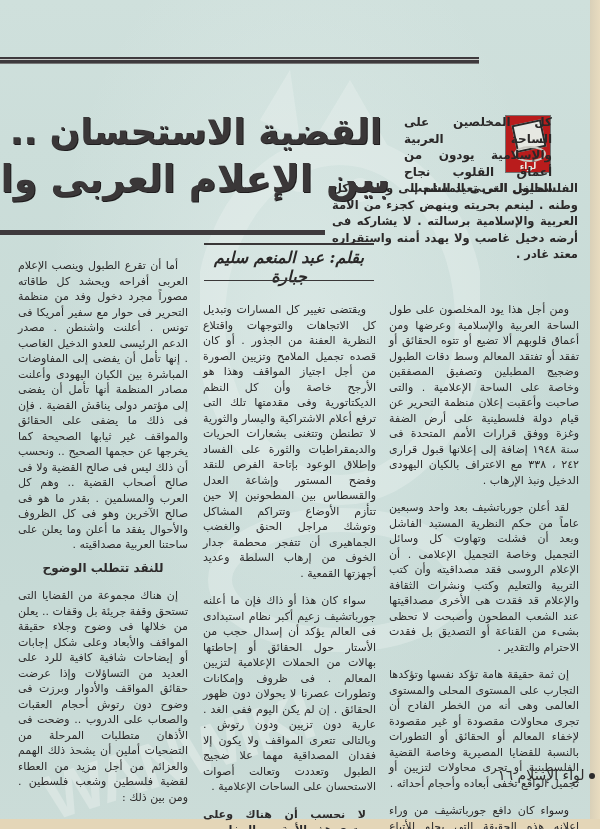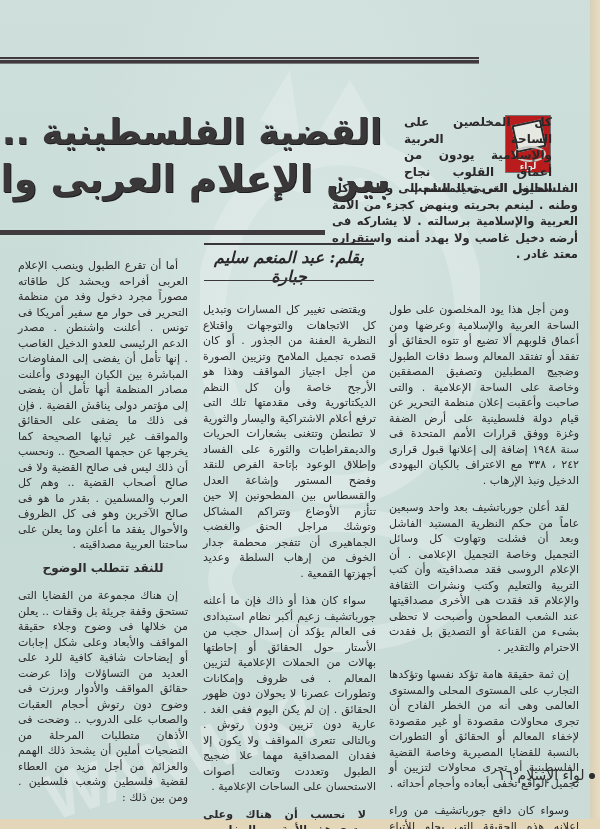--- a/index.html
+++ b/index.html
@@ -61,21 +61,21 @@
 
 <div class="logo">
   <div class="logo-book"></div>
   <div class="logo-globe"></div>
   <div class="logo-text">لواء</div>
 </div>
 
 <div class="intro">كل المخلصين على الساحة العربية والإسلامية يودون من أعماق القلوب نجاح الحلول التى تعيد الشعب</div>
 <div class="intro2">الفلسطينى العربى المسلم إلى وطنه . كل وطنه . لينعم بحريته وينهض كجزء من الأمة العربية والإسلامية برسالته . لا يشاركه فى أرضه دخيل غاصب ولا يهدد أمنه واستقراره معتد غادر .</div>
 
-<div class="headline1">القضية الفلسطينية ..</div>
+<div class="headline1">القضية الاستحسان ..</div>
 <div class="headline2">بين الإعلام العربى والإعـ</div>
 
 <div class="mid-rule"></div>
 
 <div class="byline-rule-top"></div>
 <div class="byline">بقلم: عبد المنعم سليم جبارة</div>
 <div class="byline-rule-bot"></div>
 
 <div class="col col-right">
   <p>ومن أجل هذا يود المخلصون على طول الساحة العربية والإسلامية وعرضها ومن أعماق قلوبهم ألا تضيع أو تتوه الحقائق أو تفقد أو تفتقد المعالم وسط دقات الطبول وضجيج المطبلين وتصفيق المصفقين وخاصة على الساحة الإعلامية . والتى صاحبت وأعقبت إعلان منظمة التحرير عن قيام دولة فلسطينية على أرض الضفة وغزة ووفق قرارات الأمم المتحدة فى سنة ١٩٤٨ إضافة إلى إعلانها قبول قرارى ٢٤٢ ، ٣٣٨ مع الاعتراف بالكيان اليهودى الدخيل ونبذ الإرهاب .</p>

